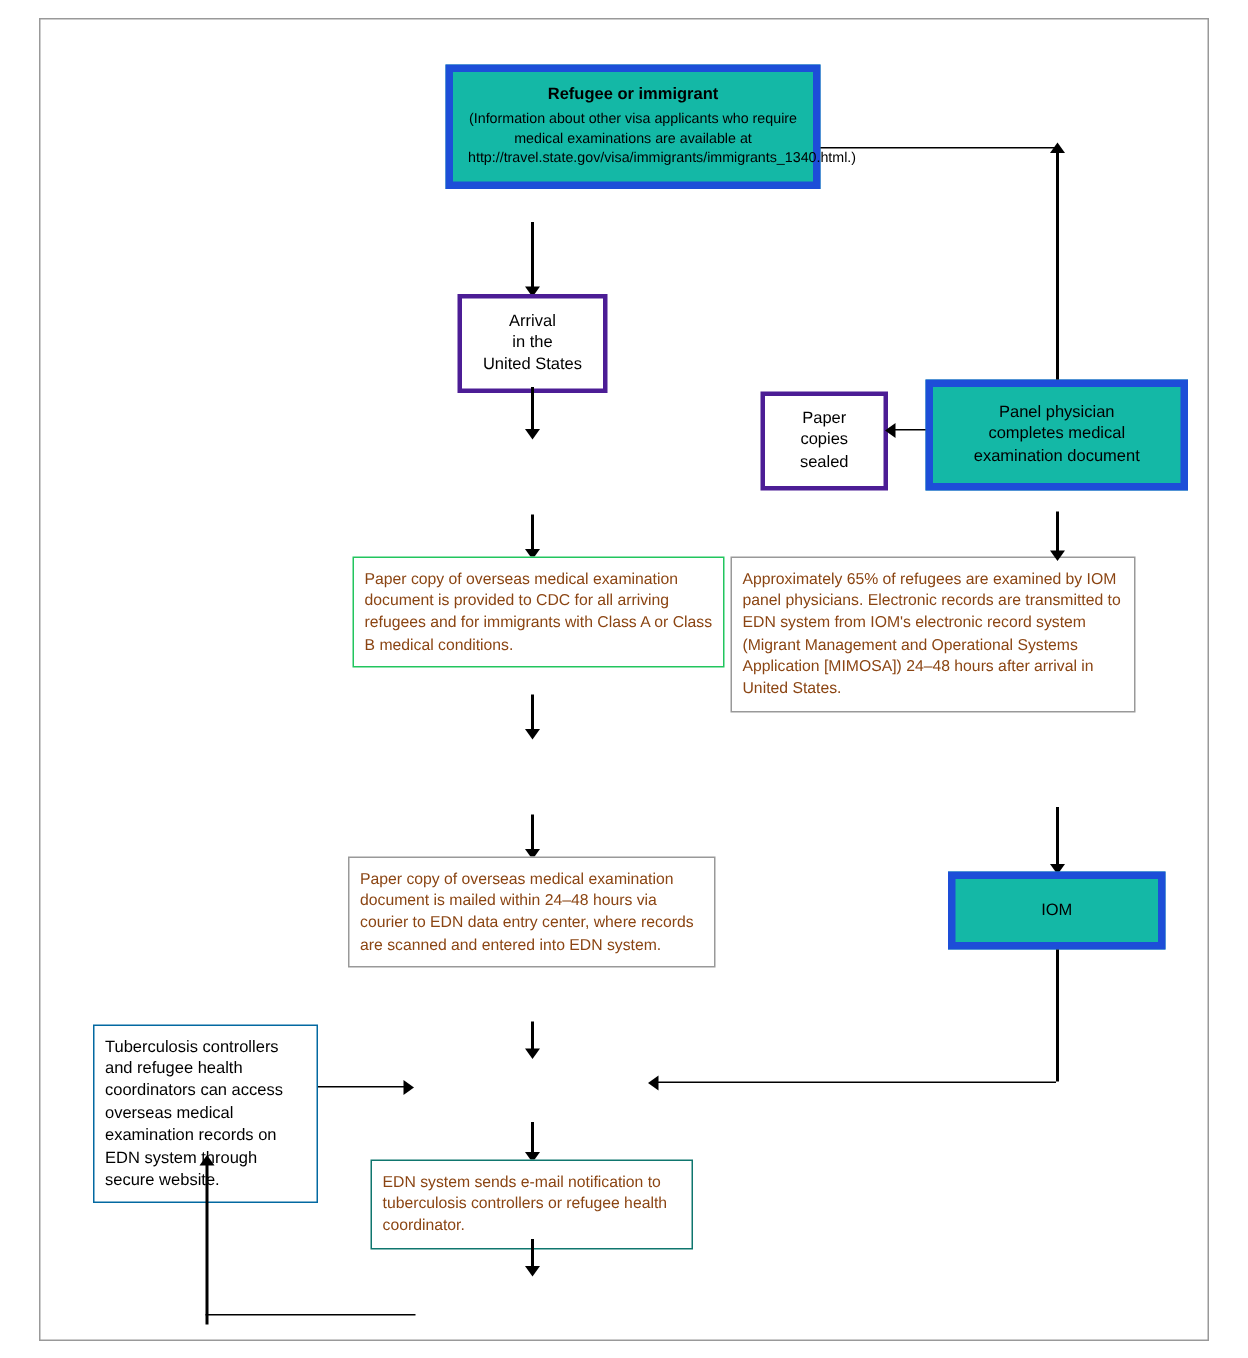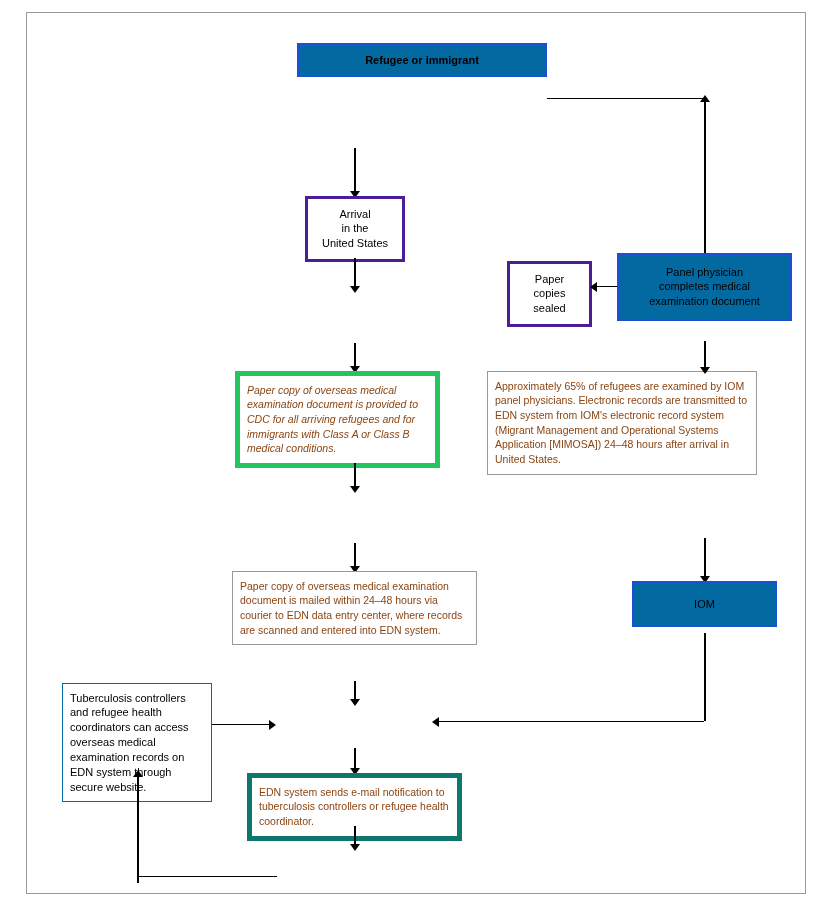--- a/index.html
+++ b/index.html
@@ -26,23 +26,23 @@
       height: 840px;
     }
     
     .box {
       position: absolute;
       text-align: center;
       font-size: 11px;
       line-height: 1.35;
     }
     .box-tan {
-      background: #0369a1;
+      background: #14b8a6;
       color: #000;
-      border: 2px solid #1d4ed8;
+      border: 5px solid #1d4ed8;
       padding: 8px 10px;
     }
     .box-white {
       background: #fff;
       color: #000;
       border: 3px solid #4c1d95;
       padding: 8px 10px;
     }
     .box-text {
       background: #fff;
@@ -99,37 +99,38 @@
     }
   </style>
 </head>
 <body>
 
 <div class="diagram-container">
   <div class="flow-wrapper">
 
     <div class="box box-tan" style="left:250px; top:10px; width:250px;">
       <strong>Refugee or immigrant</strong>
+      <div style="font-size:9.5px; margin-top:4px;">(Information about other visa applicants who require medical examinations are available at http://travel.state.gov/visa/immigrants/immigrants_1340.html.)</div>
     </div>
 
     <div class="arrow arrow-v" style="left:307px; top:115px; height:45px;"></div>
     <div class="arrowhead-down" style="left:303px; top:158px;"></div>
 
     <div class="box box-white" style="left:258px; top:163px; width:100px;">
       <span>Arrival<br>in the<br>United States</span>
     </div>
 
     <div class="arrow arrow-v" style="left:307px; top:225px; height:30px;"></div>
     <div class="arrowhead-down" style="left:303px; top:253px;"></div>
 
 
     <div class="arrow arrow-v" style="left:307px; top:310px; height:25px;"></div>
     <div class="arrowhead-down" style="left:303px; top:333px;"></div>
 
-    <div class="box box-text" style="left:188px; top:338px; width:205px; border:5px solid #22c55e; padding:7px; color:#8b4513;font-style:italic;">
+    <div class="box box-text" style="left:188px; top:338px; width:248px; border:1px solid #22c55e; padding:7px; color:#8b4513;">
       <span>Paper copy of overseas medical examination document is provided to CDC for all arriving refugees and for immigrants with Class A or Class B medical conditions.</span>
     </div>
 
     <div class="arrow arrow-v" style="left:307px; top:430px; height:25px;"></div>
     <div class="arrowhead-down" style="left:303px; top:453px;"></div>
 
 
     <div class="arrow arrow-v" style="left:307px; top:510px; height:25px;"></div>
     <div class="arrowhead-down" style="left:303px; top:533px;"></div>
 
@@ -137,21 +138,21 @@
       <span>Paper copy of overseas medical examination document is mailed within 24–48 hours via courier to EDN data entry center, where records are scanned and entered into EDN system.</span>
     </div>
 
     <div class="arrow arrow-v" style="left:307px; top:648px; height:20px;"></div>
     <div class="arrowhead-down" style="left:303px; top:666px;"></div>
 
 
     <div class="arrow arrow-v" style="left:307px; top:715px; height:22px;"></div>
     <div class="arrowhead-down" style="left:303px; top:735px;"></div>
 
-    <div class="box box-text" style="left:200px; top:740px; width:215px; border:5px solid #0f766e; padding:7px; color:#8b4513;">
+    <div class="box box-text" style="left:200px; top:740px; width:215px; border:1px solid #0f766e; padding:7px; color:#8b4513;">
       <span>EDN system sends e-mail notification to tuberculosis controllers or refugee health coordinator.</span>
     </div>
 
     <div class="arrow arrow-v" style="left:307px; top:793px; height:20px;"></div>
     <div class="arrowhead-down" style="left:303px; top:811px;"></div>
 
 
     <div class="box box-white" style="left:15px; top:650px; width:150px; border:1px solid #0369a1; padding:7px; text-align:left;">
       <span>Tuberculosis controllers and refugee health coordinators can access overseas medical examination records on EDN system through secure website.</span>
     </div>

